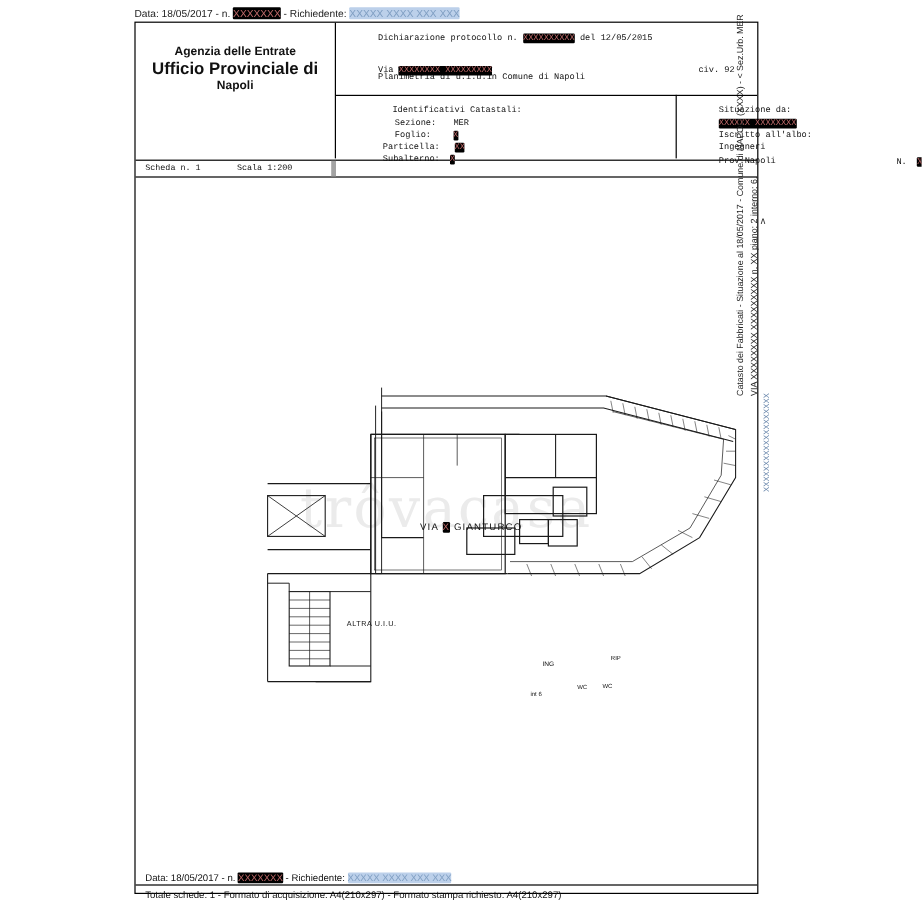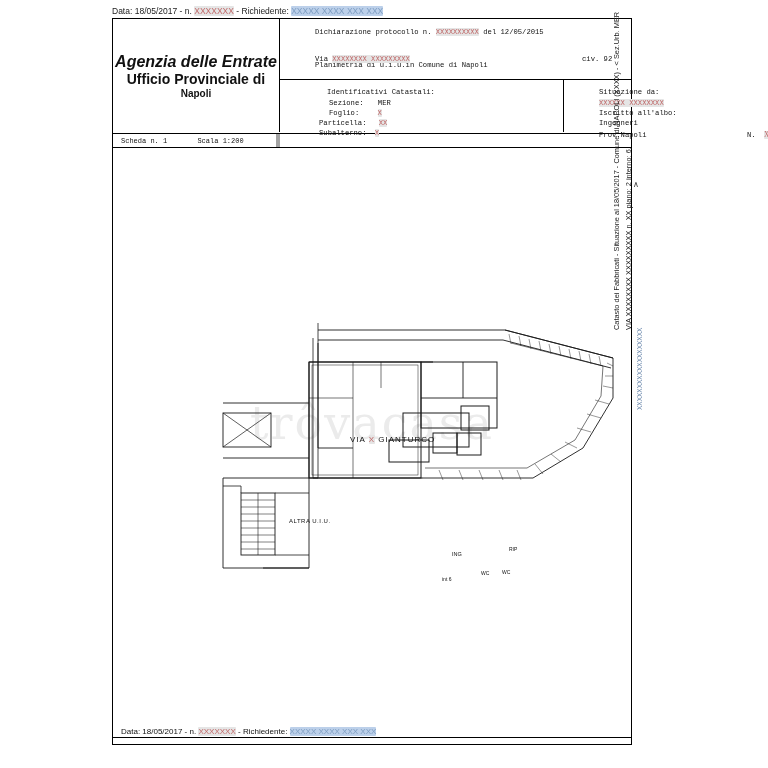--- a/index.html
+++ b/index.html
@@ -1,30 +1,30 @@
 <!DOCTYPE html>
 <html><head>
 <meta charset="utf-8">
 <style>
   html,body{margin:0;padding:0;background:#ffffff;}
   body{width:768px;height:768px;overflow:hidden;font-family:"Liberation Sans",sans-serif;color:#111;}
   .page{position:relative;width:768px;height:768px;background:#fff;}
 
   
   .topline{position:absolute;left:112px;top:6px;font-size:8.5px;color:#222;white-space:nowrap;}
-  .redact{display:inline-block;background:#e5e5e5;color:#c06a6a;border-radius:1px;}
+  .redact{display:inline-block;background:#000000;color:#c06a6a;border-radius:1px;}
   .redact.blue{background:#bcd0ea;color:#7f9ec2;}
 
   
   .frame{position:absolute;left:112px;top:18px;width:520px;height:727px;border:1px solid #000;box-sizing:border-box;}
 
   
   .hdr{position:absolute;left:0;top:0;width:518px;height:115px;border-bottom:1px solid #000;box-sizing:border-box;}
   .hdr-left{position:absolute;left:0;top:0;width:167px;height:113px;border-right:1px solid #000;box-sizing:border-box;text-align:center;}
-  .hdr-left .l1{margin-top:34px;font-size:16px;font-weight:bold;font-style:italic;}
+  .hdr-left .l1{margin-top:19px;font-size:10px;font-weight:bold;}
   .hdr-left .l2{margin-top:2px;font-size:13px;font-weight:bold;letter-spacing:.2px;}
   .hdr-left .l3{margin-top:0;font-size:14px;font-weight:bold;}
   .hdr-left .l4{margin-top:1px;font-size:10px;font-weight:bold;}
 
   .hdr-right{position:absolute;left:167px;top:0;right:0;height:113px;font-family:"Liberation Mono",monospace;font-size:7.2px;color:#111;}
   .hr-row{position:absolute;white-space:nowrap;padding-left:27px;}
   .hdr-sep{position:absolute;left:167px;top:60px;width:351px;height:0;border-top:1px solid #000;}
   .hdr-vsep{position:absolute;left:450px;top:60px;width:0;height:53px;border-left:1px solid #000;}
 
   
@@ -264,20 +264,23 @@
       <div class="dlab t-int">int 6</div>
 
     </div>
 
     <div class="bot2">
       <span>Data: 18/05/2017 - n.</span>
       <span class="redact">XXXXXXX</span>
       <span>- Richiedente:</span>
       <span class="redact blue">XXXXX XXXX XXX XXX</span>
     </div>
+    <div class="bot3">
+      <span>Totale schede: 1 - Formato di acquisizione: A4(210x297) - Formato stampa richiesto: A4(210x297)</span>
+    </div>
 
   </div>
 
   <div class="caret">∧</div>
   <div class="side">Catasto dei Fabbricati - Situazione al 18/05/2017 - Comune di NAPOLI (XXXX) - &lt; Sez.Urb. MER</div>
   <div class="side2">VIA XXXXXXXX XXXXXXXXX n. XX piano: 2 interno: 6,</div>
   <div class="side3">XXXXXXXXXXXXXXXXXXX</div>
 
 </div>
 

